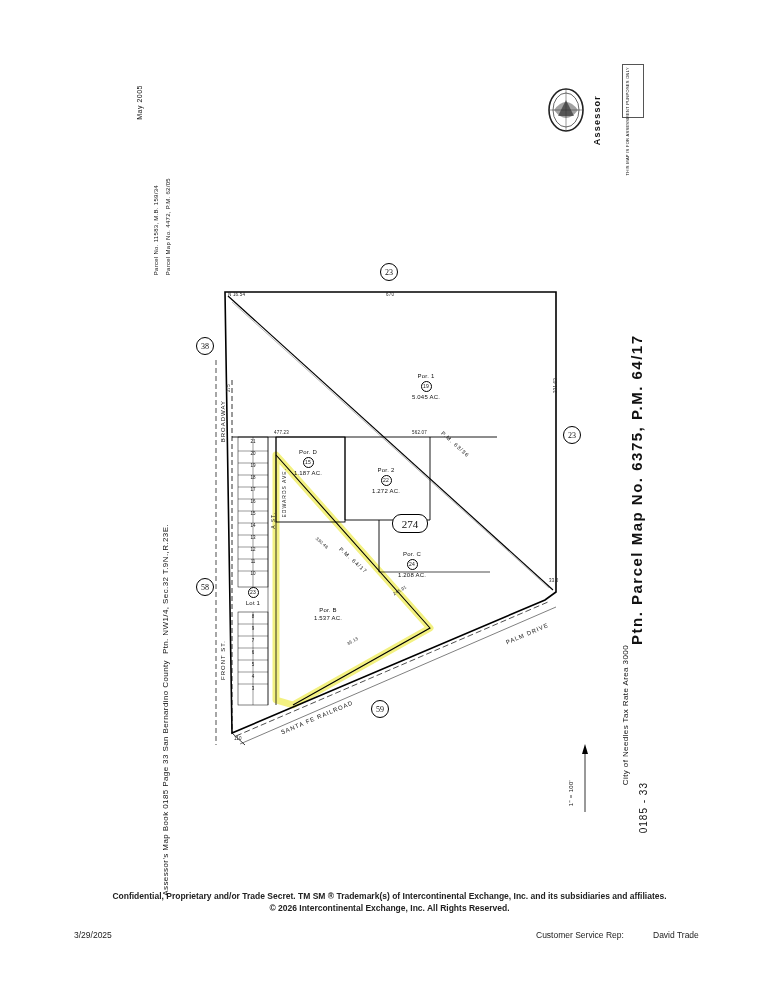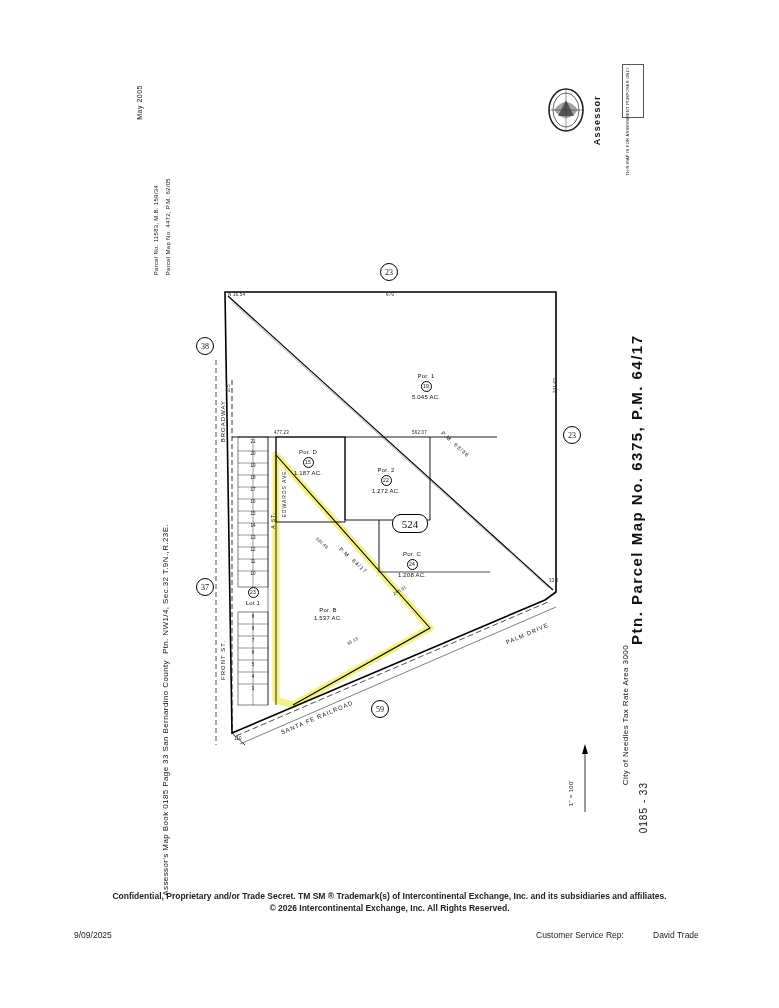--- a/index.html
+++ b/index.html
@@ -307,28 +307,28 @@
     <div class="circ" style="left:380px;top:263px;width:16px;height:16px;">
         <span>23</span>
       </div>
     <div class="circ" style="left:196px;top:337px;width:16px;height:16px;">
         <span>38</span>
       </div>
     <div class="circ" style="left:563px;top:426px;width:16px;height:16px;">
         <span>23</span>
       </div>
     <div class="circ" style="left:196px;top:578px;width:16px;height:16px;">
-        <span>37</span>
+        <span>58</span>
       </div>
     <div class="circ" style="left:371px;top:700px;width:16px;height:16px;">
         <span>59</span>
       </div>
 
     <div id="pm-badge">
-        <span>524</span>
+        <span>274</span>
       </div>
 
     <div class="plabel" style="left:404px;top:372px;width:44px;">
       <div>Por. 1</div>
       <div class="num">19</div>
       <div>5.045 AC.</div>
     </div>
 
     <div class="plabel" style="left:286px;top:448px;width:44px;">
       <div>Por. D</div>
@@ -463,19 +463,19 @@
     <div id="scale-label" class="vt">
       <span>1" = 100'</span>
     </div>
 
   </div>
 
   <div id="footer">
     <div id="footer-line1">Confidential, Proprietary and/or Trade Secret.  TM SM ® Trademark(s) of Intercontinental Exchange, Inc. and its subsidiaries and affiliates.</div>
     <div id="footer-line2">© 2026 Intercontinental Exchange, Inc. All Rights Reserved.</div>
     <div id="footer-row">
-      <span id="footer-date">9/09/2025</span>
+      <span id="footer-date">3/29/2025</span>
       <span id="footer-rep-label">Customer Service Rep:</span>
       <span id="footer-rep-name">David Trade</span>
     </div>
   </div>
 
 </div>
 
 </body></html>

